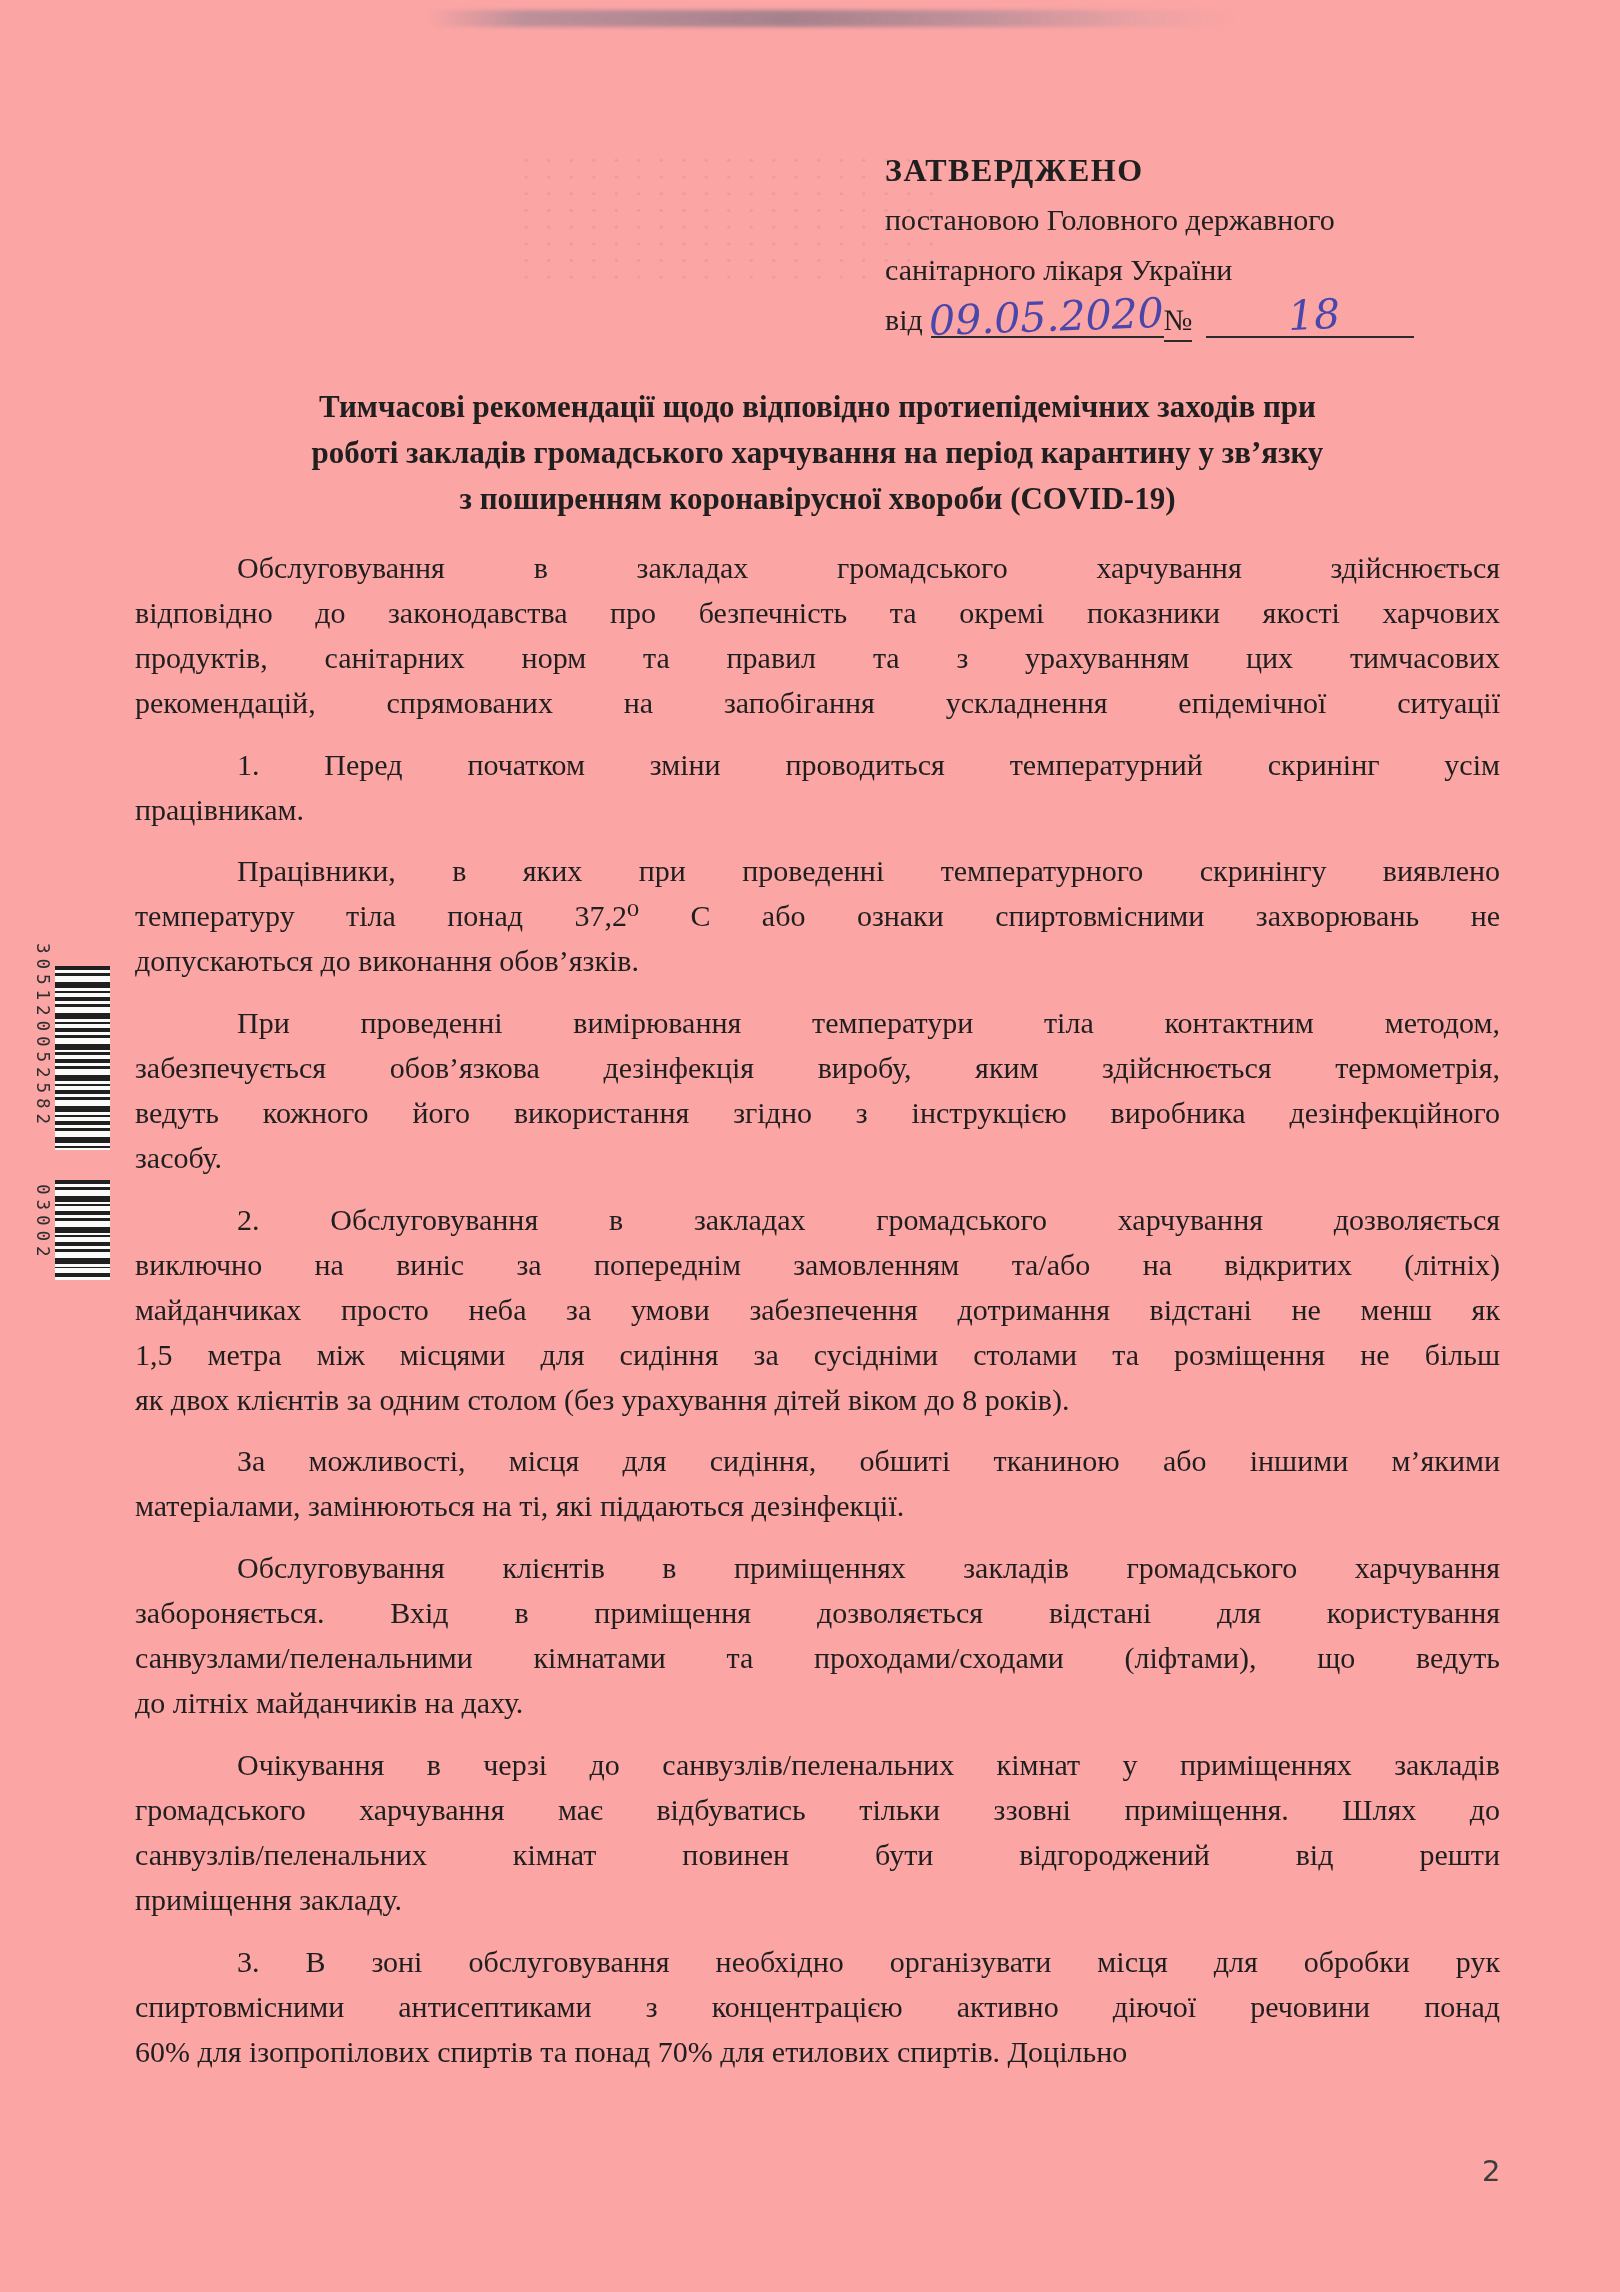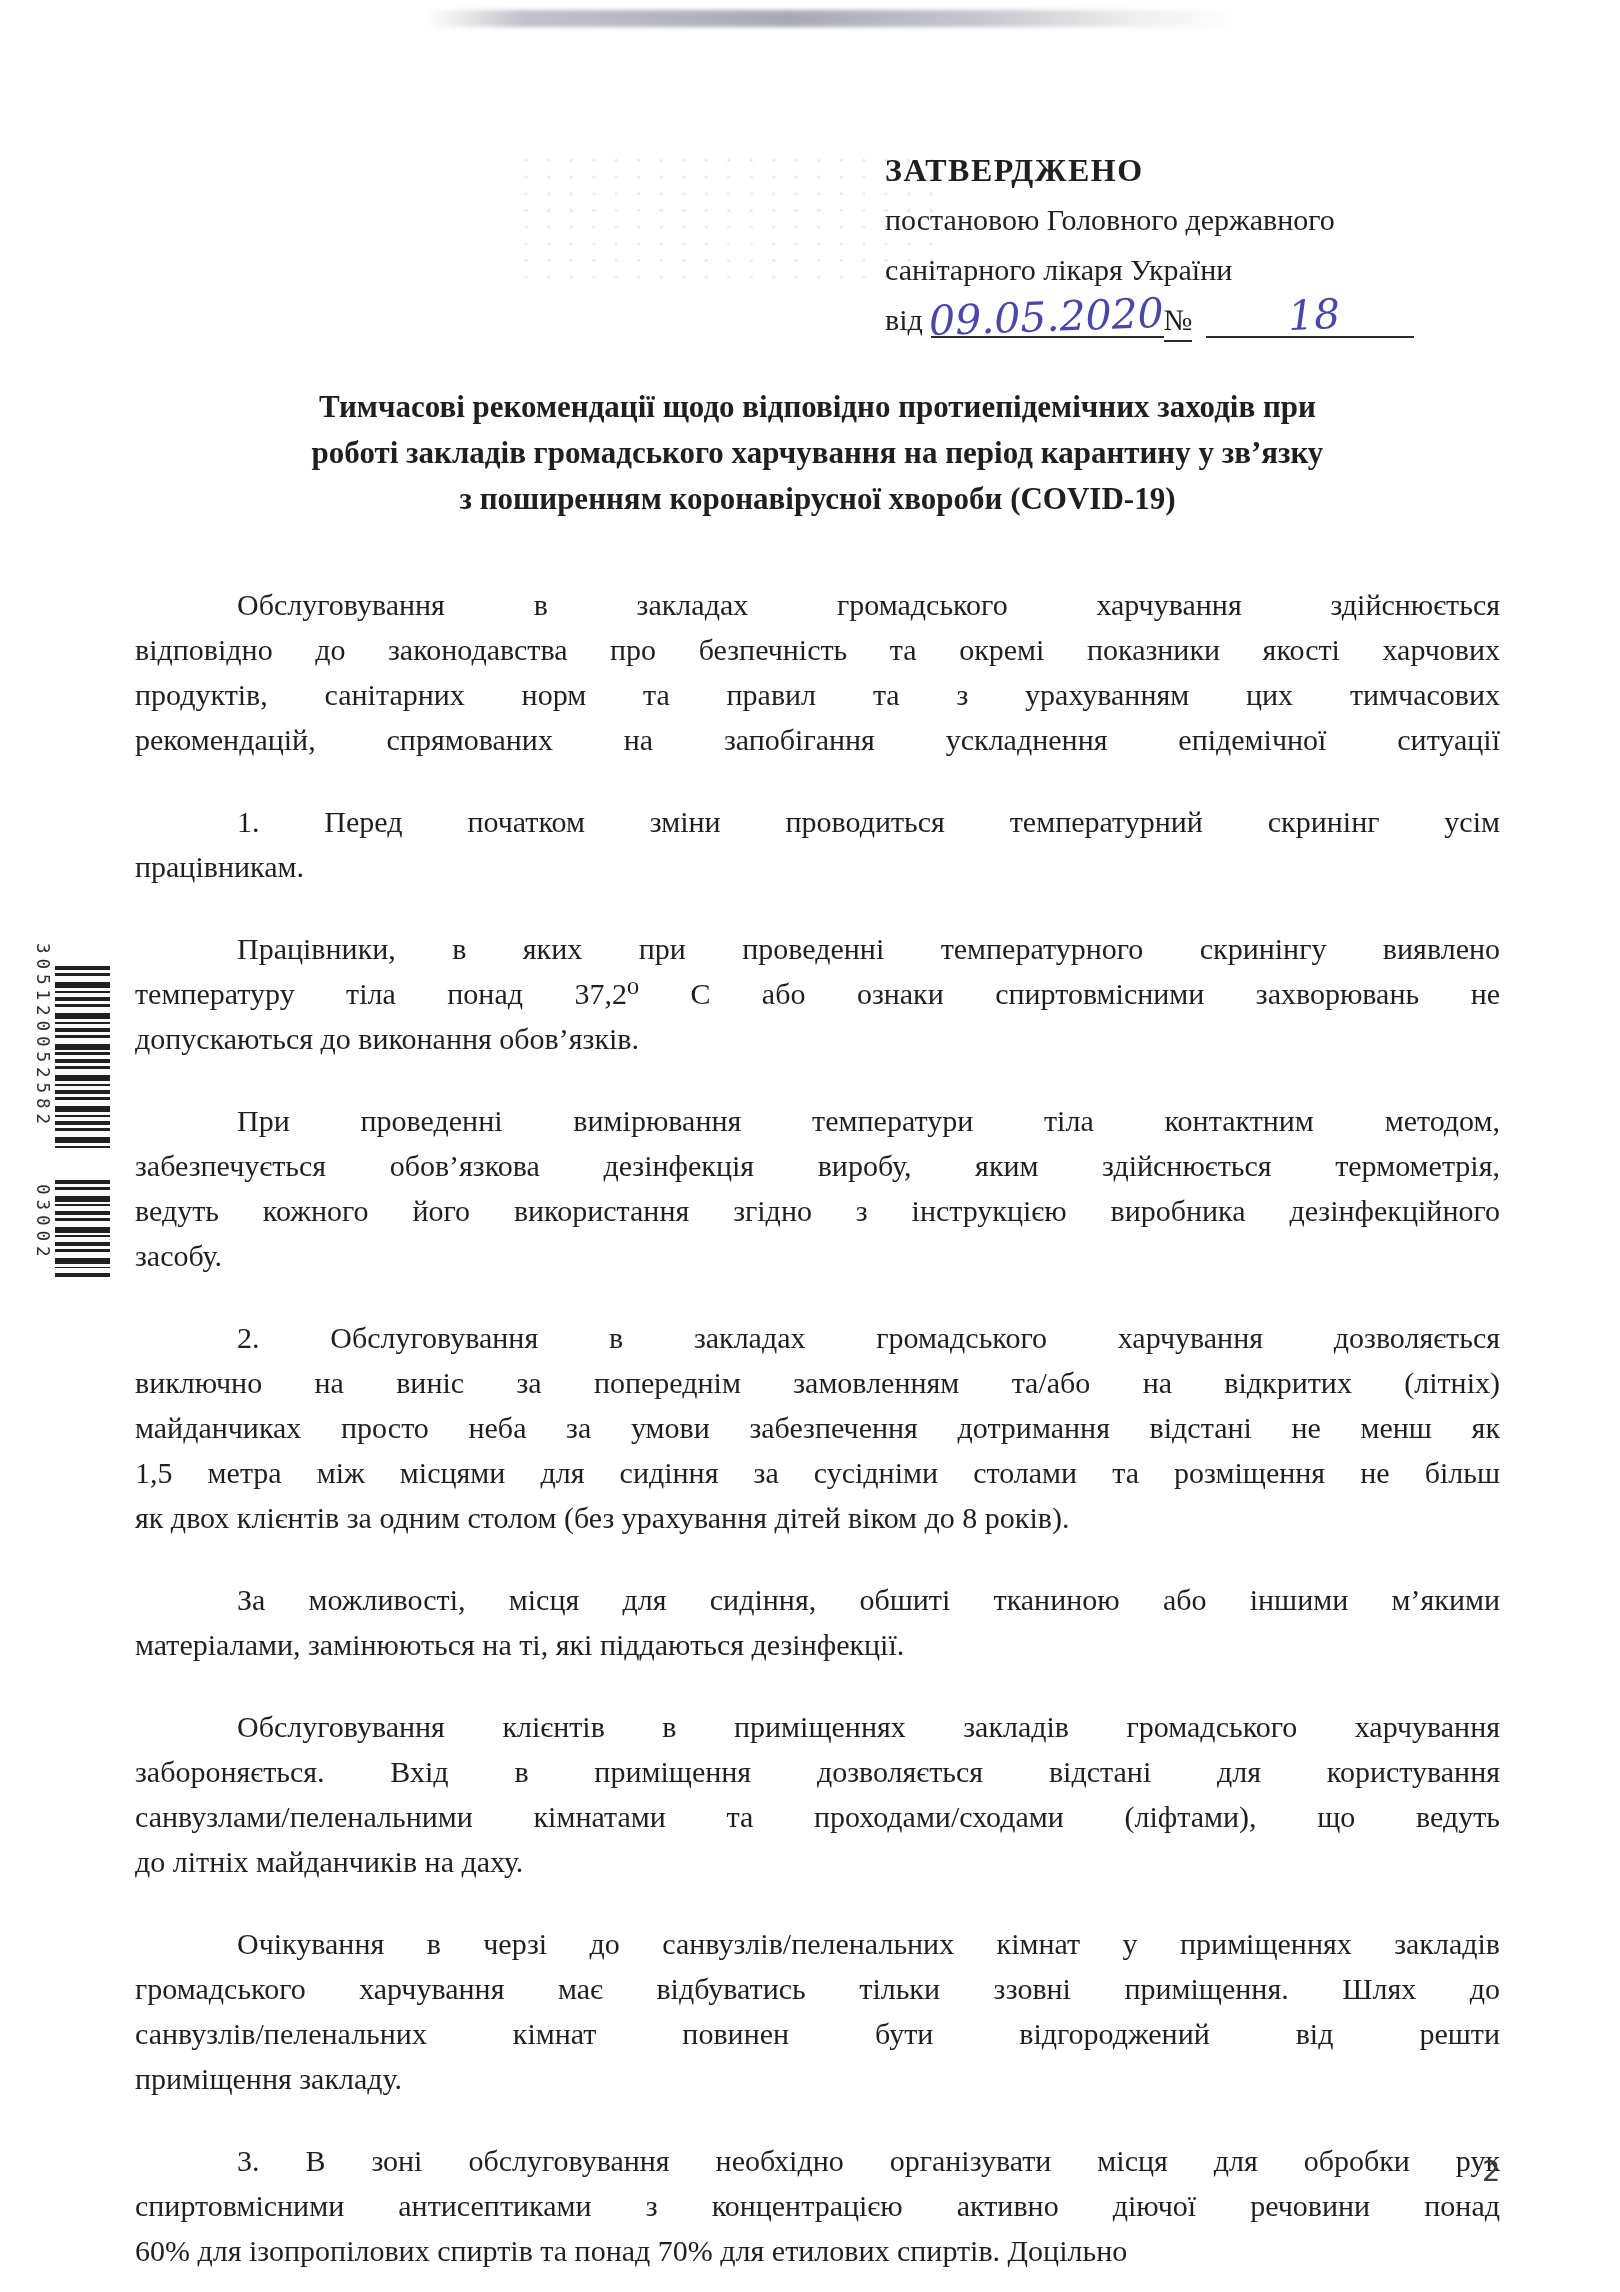--- a/index.html
+++ b/index.html
@@ -1,21 +1,21 @@
 <!DOCTYPE html>
 <html><head>
 <meta charset="utf-8">
 <style>
   html, body { margin: 0; padding: 0; background: #d9d9d9; }
   .page {
     position: relative;
     width: 1620px;
     height: 2293px;
     margin: 0 auto;
-    background: #ffffff;
+    background: #fca5a5;
     overflow: hidden;
     font-family: "Liberation Serif", "DejaVu Serif", serif;
     color: #1f1f1f;
   }
 
   
   .smudge {
     position: absolute; left: 426px; top: 9.8px; width: 809px; height: 17.6px;
     border-radius: 8.8px;
     background: linear-gradient(90deg,
@@ -61,21 +61,21 @@
   }
 
   
   .docbody {
     position: absolute; left: 135px; top: 545px; width: 1365px;
     font-size: 30px; line-height: 45px;
   }
   .para { margin: 0 0 16.7px 0; }
   .ln { text-align: justify; text-align-last: justify; }
   .ln.last { text-align-last: left; }
-  .ln.first { text-indent: 102px; margin-top: 37px; }
+  .ln.first { text-indent: 102px; }
 
   
   .bc-digits {
     position: absolute; transform: rotate(90deg); transform-origin: 0 0;
     font-family: "DejaVu Sans Mono", monospace; font-size: 17.6px;
     letter-spacing: 4.9px; color: #2e2e2e; white-space: nowrap;
   }
   .bc-digits-main { left: 53px; top: 943px; width: 206px; }
   .bc-digits-sec  { left: 53px; top: 1184px; width: 98px; }
   .bc-bars {

